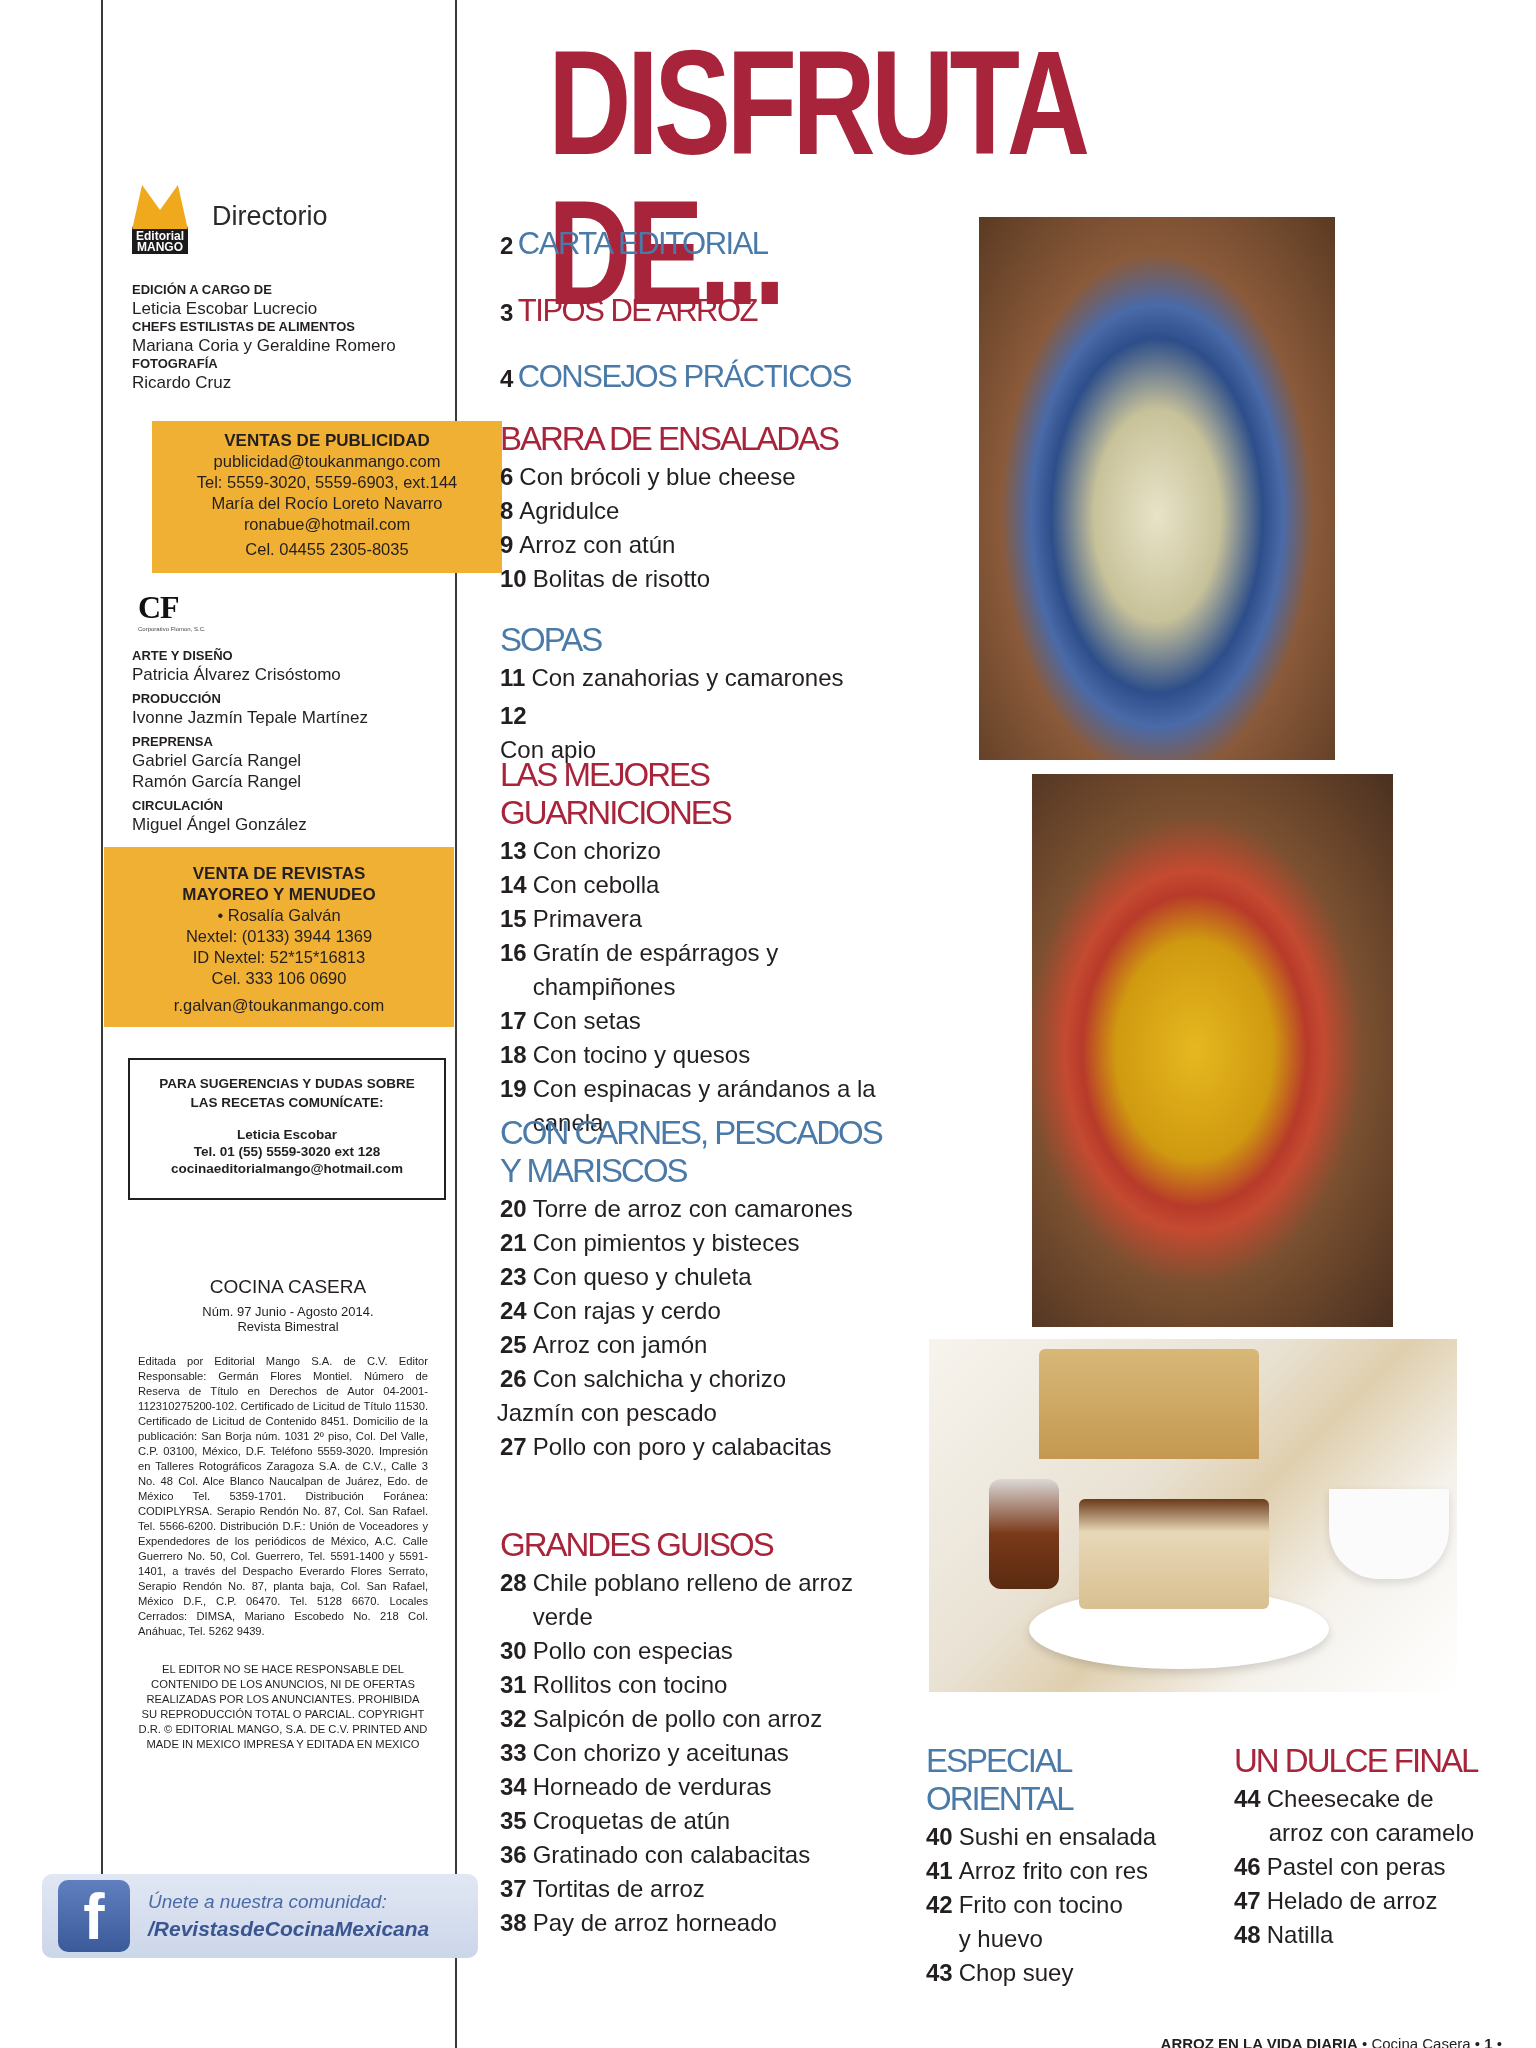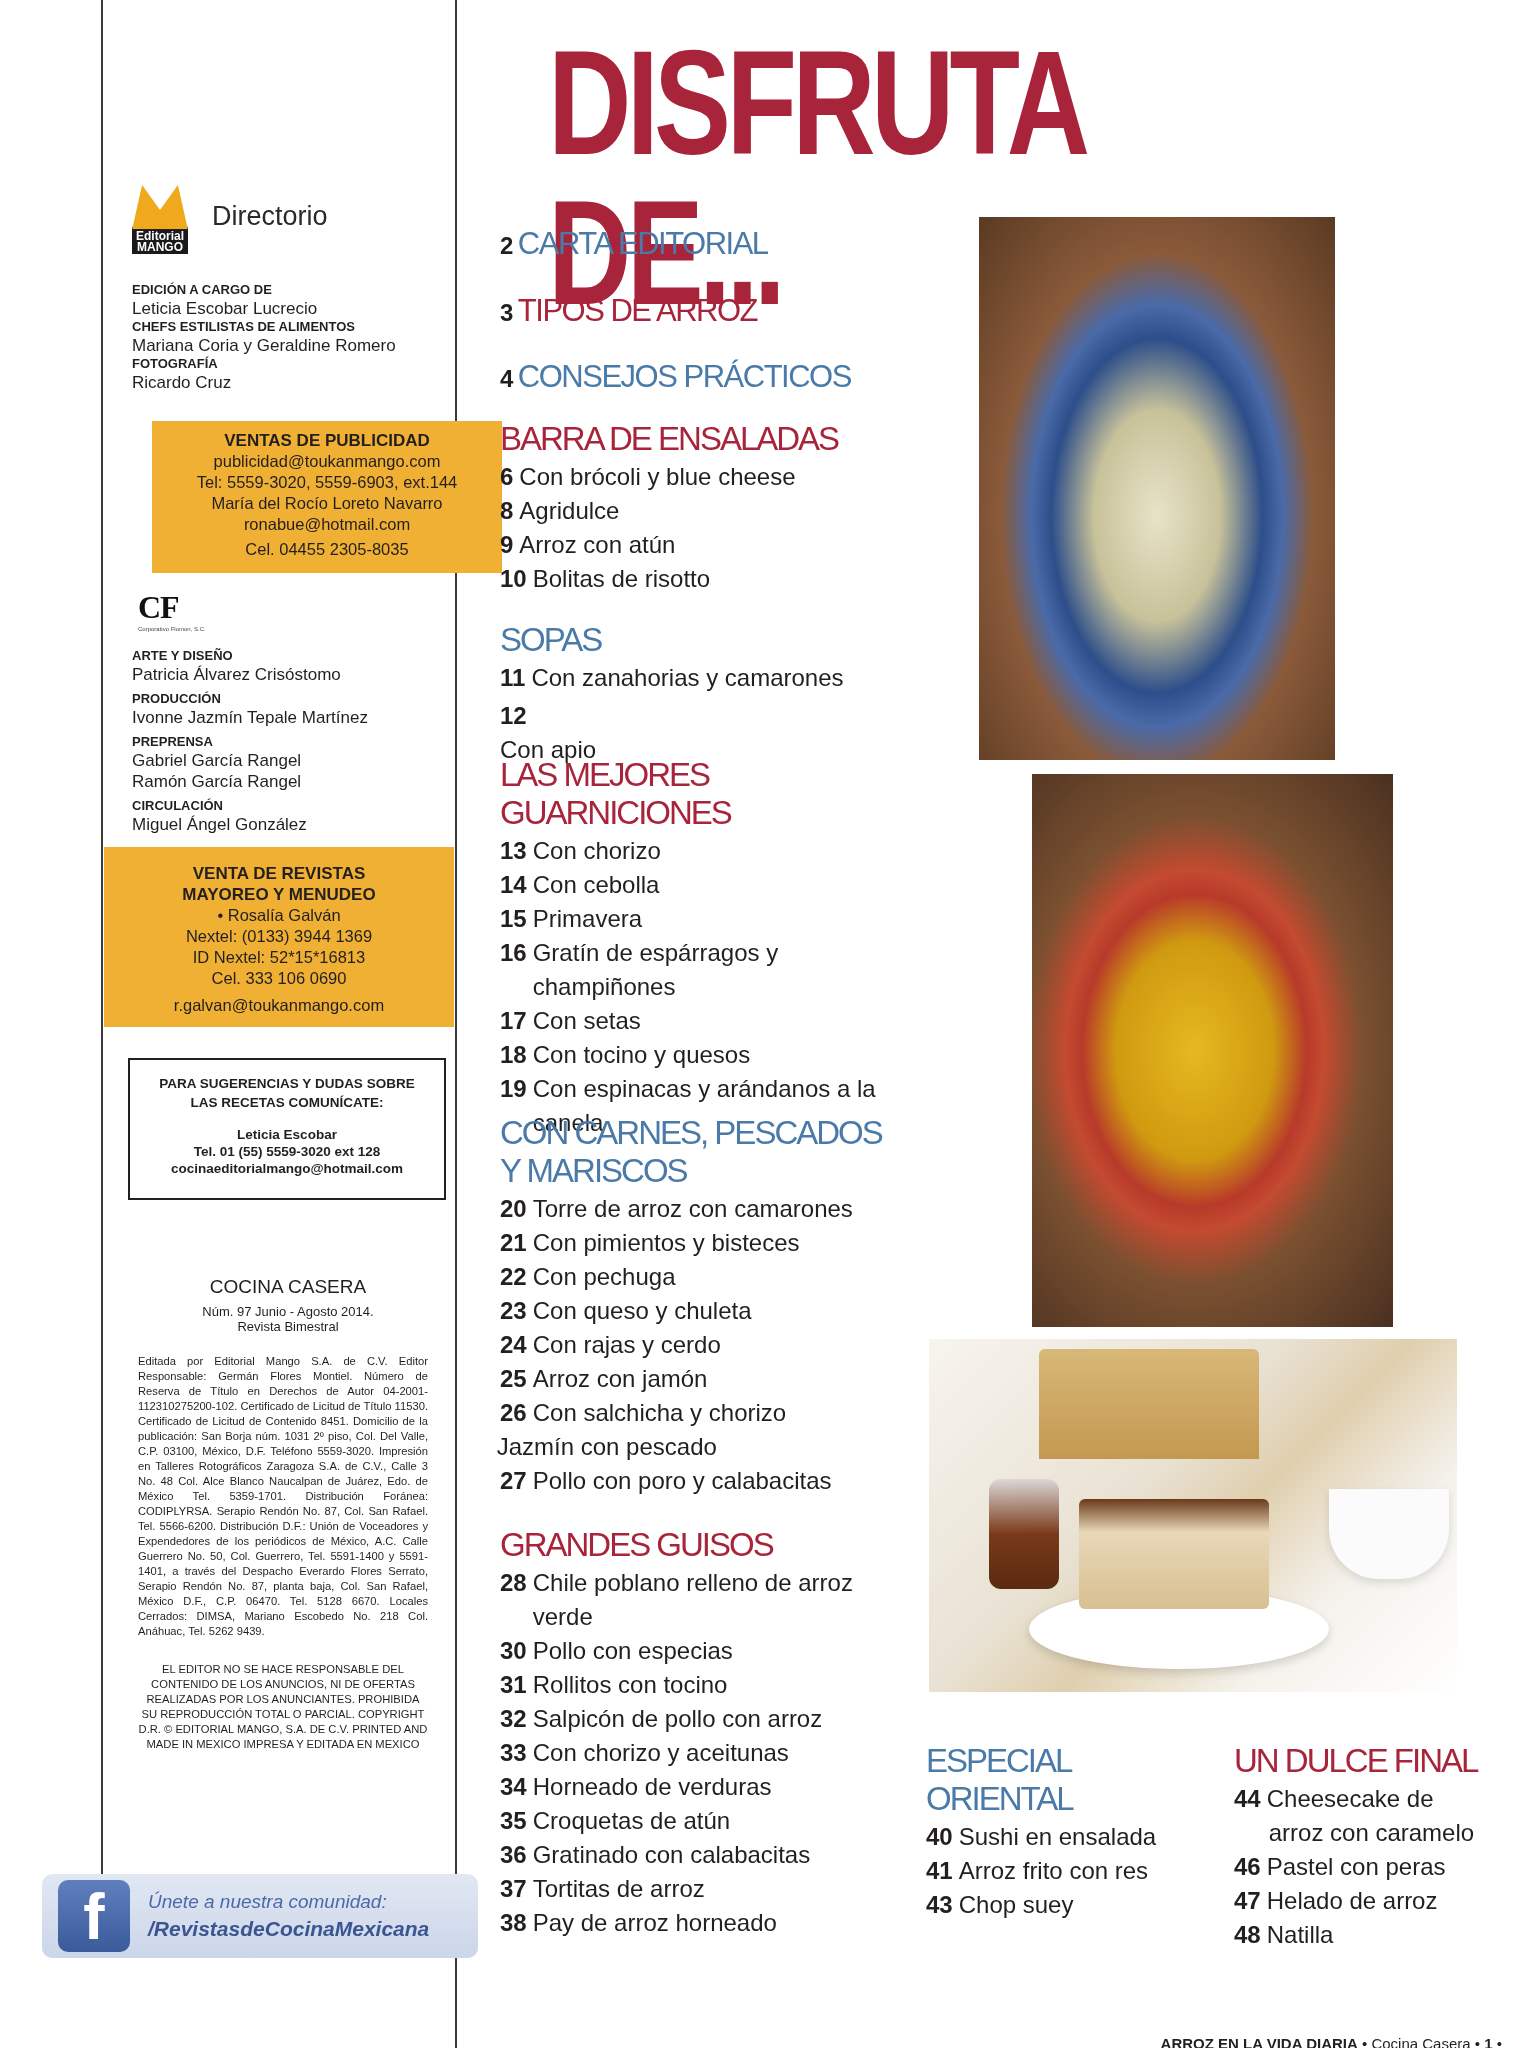--- a/index.html
+++ b/index.html
@@ -257,24 +257,20 @@
   </div>
   <div class="toc-item">
       <span class="num">20</span>
       <span class="txt">Torre de arroz con camarones</span>
     </div>
   <div class="toc-item">
       <span class="num">21</span>
       <span class="txt">Con pimientos y bisteces</span>
     </div>
   <div class="toc-item">
-      <span class="num">22</span>
-      <span class="txt">Con pechuga</span>
-    </div>
-  <div class="toc-item">
       <span class="num">23</span>
       <span class="txt">Con queso y chuleta</span>
     </div>
   <div class="toc-item">
       <span class="num">24</span>
       <span class="txt">Con rajas y cerdo</span>
     </div>
   <div class="toc-item">
       <span class="num">25</span>
       <span class="txt">Arroz con jamón</span>
@@ -347,20 +343,24 @@
   <div class="section-title blue">ESPECIAL ORIENTAL</div>
   <div class="toc-item">
       <span class="num">40</span>
       <span class="txt">Sushi en ensalada</span>
     </div>
   <div class="toc-item">
       <span class="num">41</span>
       <span class="txt">Arroz frito con res</span>
     </div>
   <div class="toc-item">
+      <span class="num">42</span>
+      <span class="txt"><span>Frito con tocino</span><span class="cont">y huevo</span></span>
+    </div>
+  <div class="toc-item">
       <span class="num">43</span>
       <span class="txt">Chop suey</span>
     </div>
 </div>
 
 <div class="bottom-col" style="left:1234px;width:300px;">
   <div class="section-title red">UN DULCE FINAL</div>
   <div class="toc-item">
       <span class="num">44</span>
       <span class="txt"><span>Cheesecake de</span><span class="cont" style="margin-left:2px;">arroz con caramelo</span></span>

